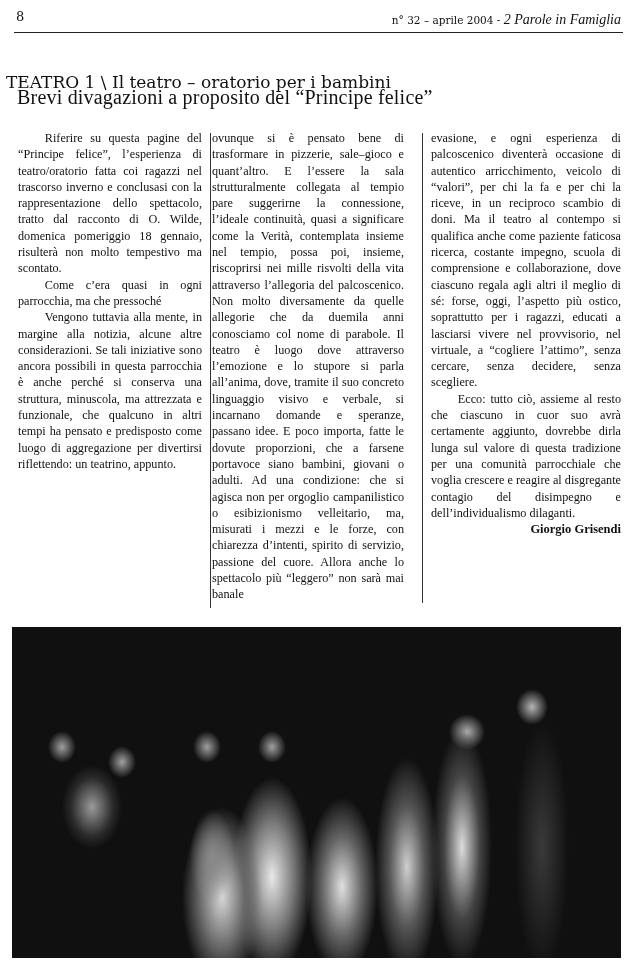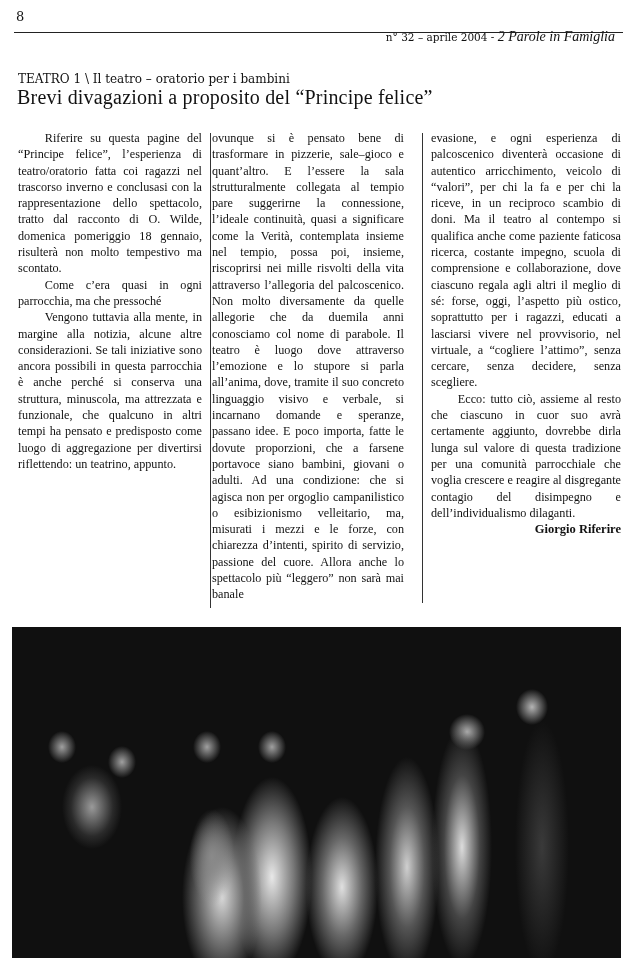--- a/index.html
+++ b/index.html
@@ -1,21 +1,21 @@
 <!DOCTYPE html>
 <html><head>
 <meta charset="utf-8">
 <style>
   html, body { margin:0; padding:0; background:#ffffff; }
   body { width:637px; height:972px; position:relative; overflow:hidden; font-family:"DejaVu Serif", "Liberation Serif", serif; color:#111; }
   .page-num { position:absolute; left:16px; top:9px; font-size:13px; }
-  .issue { position:absolute; right:22px; top:12px; font-size:10.5px; font-family:"DejaVu Serif", serif;margin-top:17px; }
+  .issue { position:absolute; right:16px; top:12px; font-size:10.5px; font-family:"DejaVu Serif", serif; }
   .issue .mag { font-family:"Liberation Serif", serif; font-style:italic; font-size:14px; }
   .top-rule { position:absolute; left:14px; right:14px; top:32px; height:1px; background:#222; }
-  .kicker { position:absolute; left:18px; top:72px; font-size:12px; font-family:"DejaVu Serif", serif; }
+  .kicker { position:absolute; left:6px; top:72px; font-size:17px; font-family:"DejaVu Serif", serif; }
   .headline { position:absolute; left:17px; top:86px; font-size:20px; font-family:"Liberation Serif", serif; letter-spacing:0.2px; white-space:nowrap; }
   .col { position:absolute; top:130px; font-size:12.2px; line-height:16.3px; text-align:justify; font-family:"Liberation Serif", serif; }
   .col p { margin:0; text-indent:2.2em; }
   .col p.cont { text-indent:0; }
   #col1 { left:18px; width:184px; }
   #col2 { left:212px; width:192px; }
   #col3 { left:431px; width:190px; }
   .vrule { position:absolute; width:1px; background:#333; top:133px; height:475px; }
   #rule1 { left:210px; }
   #rule2 { left:422px; height:470px; }
@@ -57,16 +57,16 @@
 <div class="vrule" id="rule1"></div>
 
 <div class="col" id="col2">
   <p class="cont">ovunque si è pensato bene di trasformare in pizzerie, sale–gioco e quant’altro. E l’essere la sala strutturalmente collegata al tempio pare suggerirne la connessione, l’ideale continuità, quasi a significare come la Verità, contemplata insieme nel tempio, possa poi, insieme, riscoprirsi nei mille risvolti della vita attraverso l’allegoria del palcoscenico. Non molto diversamente da quelle allegorie che da duemila anni conosciamo col nome di parabole. Il teatro è luogo dove attraverso l’emozione e lo stupore si parla all’anima, dove, tramite il suo concreto linguaggio visivo e verbale, si incarnano domande e speranze, passano idee. E poco importa, fatte le dovute proporzioni, che a farsene portavoce siano bambini, giovani o adulti. Ad una condizione: che si agisca non per orgoglio campanilistico o esibizionismo velleitario, ma, misurati i mezzi e le forze, con chiarezza d’intenti, spirito di servizio, passione del cuore. Allora anche lo spettacolo più “leggero” non sarà mai banale</p>
 </div>
 <div class="vrule" id="rule2"></div>
 
 <div class="col" id="col3">
   <p class="cont">evasione, e ogni esperienza di palcoscenico diventerà occasione di autentico arricchimento, veicolo di “valori”, per chi la fa e per chi la riceve, in un reciproco scambio di doni. Ma il teatro al contempo si qualifica anche come paziente faticosa ricerca, costante impegno, scuola di comprensione e collaborazione, dove ciascuno regala agli altri il meglio di sé: forse, oggi, l’aspetto più ostico, soprattutto per i ragazzi, educati a lasciarsi vivere nel provvisorio, nel virtuale, a “cogliere l’attimo”, senza cercare, senza decidere, senza scegliere.</p>
   <p>Ecco: tutto ciò, assieme al resto che ciascuno in cuor suo avrà certamente aggiunto, dovrebbe dirla lunga sul valore di questa tradizione per una comunità parrocchiale che voglia crescere e reagire al disgregante contagio del disimpegno e dell’individualismo dilaganti.</p>
-  <p class="byline">Giorgio Riferire</p>
+  <p class="byline">Giorgio Grisendi</p>
 </div>
 
 <div class="photo" title="Black-and-white photo of children and young performers on stage during the show"></div>
 
 </body></html>

